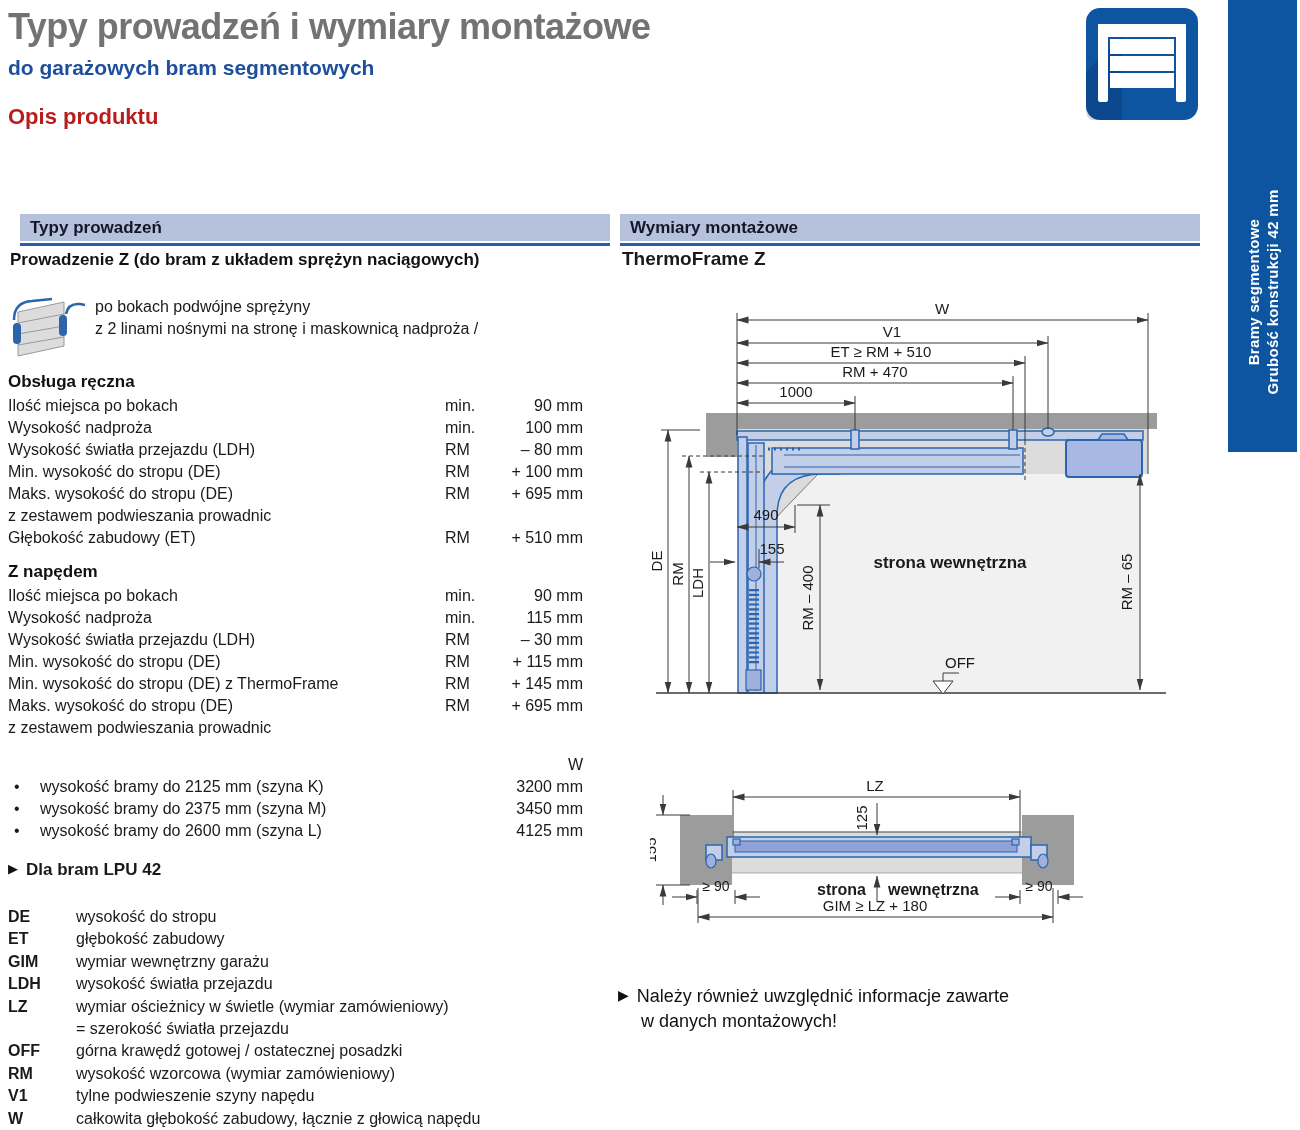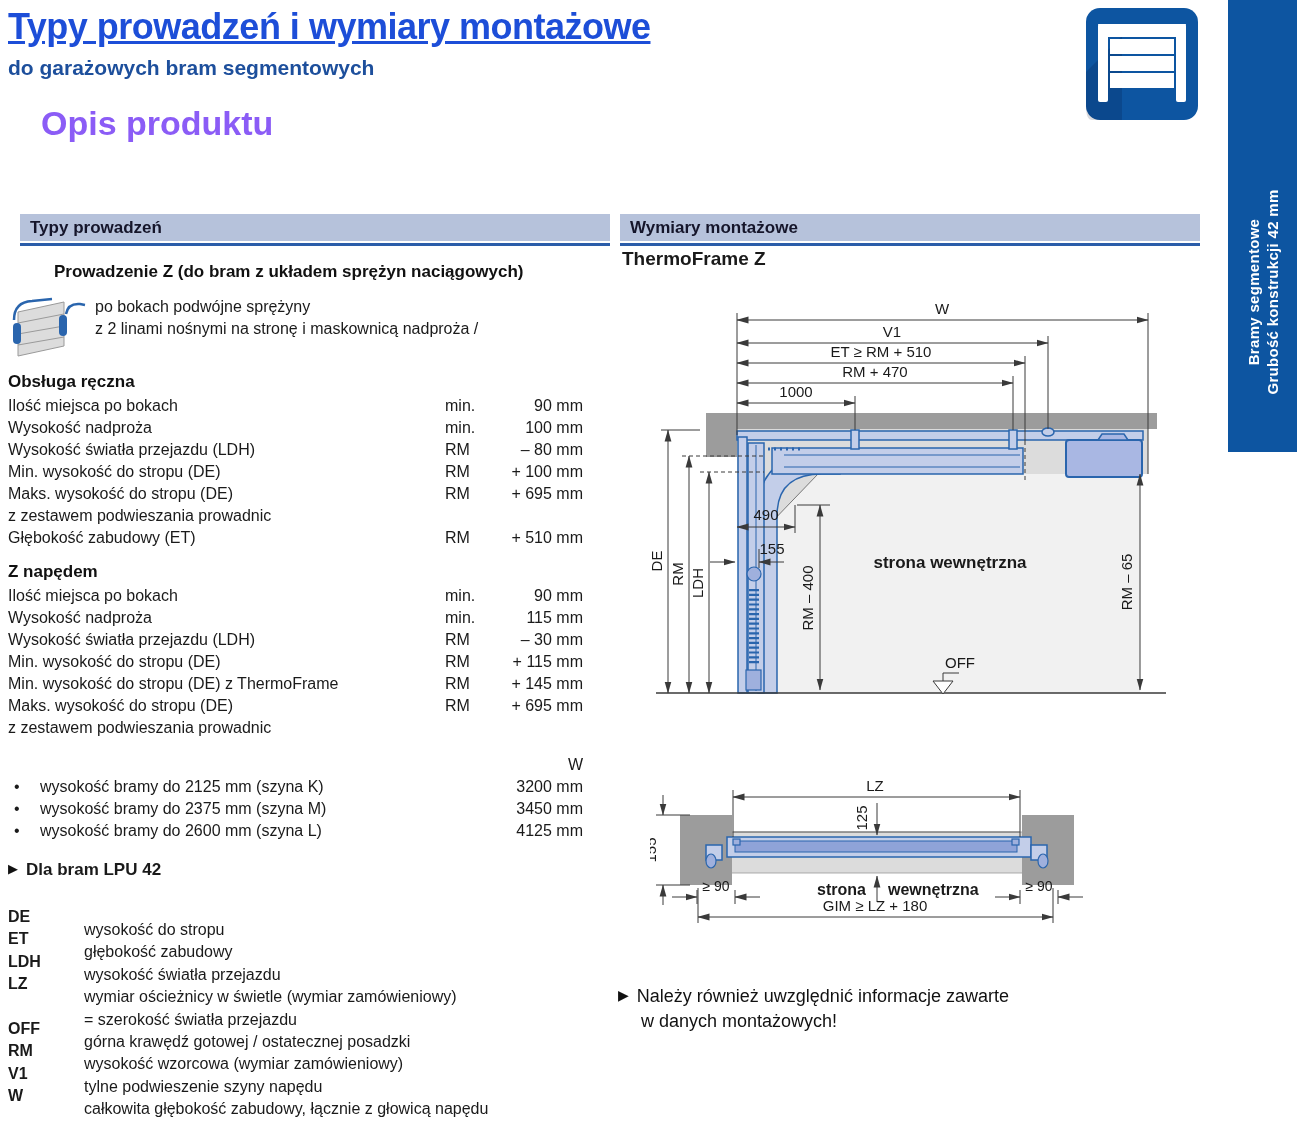--- a/index.html
+++ b/index.html
@@ -1,22 +1,22 @@
 <!DOCTYPE html>
 <html><head>
 <meta charset="utf-8">
 <style>
   html,body{margin:0;padding:0;}
   body{width:1300px;height:1130px;background:#ffffff;position:relative;overflow:hidden;
        font-family:"Liberation Sans","DejaVu Sans",sans-serif;color:#1a1a1a;}
   .abs{position:absolute;}
   
-  .page-title{left:8px;top:6px;font-size:36px;font-weight:700;color:#1d4ed8;letter-spacing:-0.5px;text-decoration:underline;}
+  .page-title{left:8px;top:6px;font-size:36px;font-weight:700;color:#737373;letter-spacing:-0.5px;}
   .page-subtitle{left:8px;top:56px;font-size:21px;font-weight:700;color:#1d4f9c;}
-  .page-section{left:8px;top:104px;font-size:34px;font-weight:700;color:#8b5cf6;margin-left:33px;}
+  .page-section{left:8px;top:104px;font-size:22px;font-weight:700;color:#b91c1c;}
   .hdr-bar{height:27px;background:#b6c2db;font-size:17px;font-weight:700;color:#15152a;
            line-height:27px;padding-left:10px;box-sizing:border-box;}
   .hdr-line{height:3px;background:#2b5da9;}
   .subhdr{font-size:17px;font-weight:700;color:#111;}
   
   .side-tab{left:1228px;top:0;width:69px;height:452px;background:#0d55a1;}
   .side-tab-text{position:absolute;left:50%;top:292px;transform:translate(-50%,-50%) rotate(-90deg);
                  color:#fff;font-size:15px;font-weight:700;text-align:center;line-height:19px;
                  white-space:nowrap;letter-spacing:.3px;}
   
@@ -24,21 +24,21 @@
   .blk-title{font-size:17px;font-weight:700;color:#111;}
   .dim-table{width:582px;}
   .trow{position:relative;height:22px;font-size:16px;}
   .tl{position:absolute;left:0;white-space:nowrap;}
   .tm{position:absolute;left:437px;}
   .tv{position:absolute;right:7px;white-space:nowrap;}
   .bullet-dot{position:absolute;left:6px;}
   .bl{position:absolute;left:32px;white-space:nowrap;}
   .legend-row{position:relative;height:22.4px;font-size:16px;}
   .lg-term{position:absolute;left:0;font-weight:700;}
-  .lg-def{position:absolute;left:76px;white-space:nowrap;margin-top:13px;}
+  .lg-def{position:absolute;left:68px;white-space:nowrap;}
   .tri{color:#111;font-size:13px;margin-right:8px;position:relative;top:-2px;}
   .lpu{font-size:17px;font-weight:700;}
   .note{font-size:18px;font-weight:400;line-height:24px;color:#111;}
   .note .tri{font-size:14px;}
   svg{font-family:"Liberation Sans","DejaVu Sans",sans-serif;}
   svg text{fill:#1a1a1a;font-size:15px;}
   .dim{stroke:#3a3a3a;stroke-width:1;fill:none;}
   .dimd{stroke:#3a3a3a;stroke-width:1;fill:none;stroke-dasharray:4 3;}
   .blue-f{fill:#c3cee9;stroke:#2a65ad;stroke-width:1.5;}
   .blue-f2{fill:#9fb0dd;stroke:#2a65ad;stroke-width:1.2;}
@@ -70,21 +70,21 @@
     <div>Grubość konstrukcji 42 mm</div>
   </div>
 </div>
 
 <div class="abs" style="left:0;top:214px;width:590px;margin-left:20px;">
   <div class="hdr-bar">Typy prowadzeń</div>
   <div style="height:2px;"></div>
   <div class="hdr-line"></div>
 </div>
 
-<div class="abs subhdr" style="left:10px;top:262px;margin-left:44px;">Prowadzenie Z (do bram z układem sprężyn naciągowych)</div>
+<div class="abs subhdr" style="left:10px;top:250px;">Prowadzenie Z (do bram z układem sprężyn naciągowych)</div>
 
 <div class="abs" style="left:6px;top:296px;width:80px;height:70px;">
   <svg width="80" height="70" viewBox="0 0 80 70">
     <polygon points="12,16 58,6 58,50 12,60" fill="#dcdcdc" stroke="#9a9a9a" stroke-width="1"></polygon>
     <line x1="12" y1="27" x2="58" y2="18" stroke="#9a9a9a"></line>
     <line x1="12" y1="38" x2="58" y2="30" stroke="#9a9a9a"></line>
     <line x1="12" y1="49" x2="58" y2="41" stroke="#9a9a9a"></line>
     <path d="M8,24 Q8,6 26,5 L46,3" fill="none" stroke="#2a65ad" stroke-width="2.5"></path>
     <path d="M60,18 Q62,7 74,8 L79,9" fill="none" stroke="#2a65ad" stroke-width="2.5"></path>
     <rect x="7" y="27" width="8" height="21" rx="4" fill="#2a65ad"></rect>
@@ -197,20 +197,24 @@
 </div>
 
 <div class="abs" style="left:8px;top:908px;width:582px;">
   <div class="legend-row">
       <span class="lg-term">DE</span>
       <span class="lg-def">wysokość do stropu</span>
     </div>
   <div class="legend-row">
       <span class="lg-term">ET</span>
       <span class="lg-def">głębokość zabudowy</span>
+    </div>
+  <div class="legend-row">
+      <span class="lg-term">GIM</span>
+      <span class="lg-def">wymiar wewnętrzny garażu</span>
     </div>
   <div class="legend-row">
       <span class="lg-term">LDH</span>
       <span class="lg-def">wysokość światła przejazdu</span>
     </div>
   <div class="legend-row">
       <span class="lg-term">LZ</span>
       <span class="lg-def">wymiar ościeżnicy w świetle (wymiar zamówieniowy)</span>
     </div>
   <div class="legend-row">

